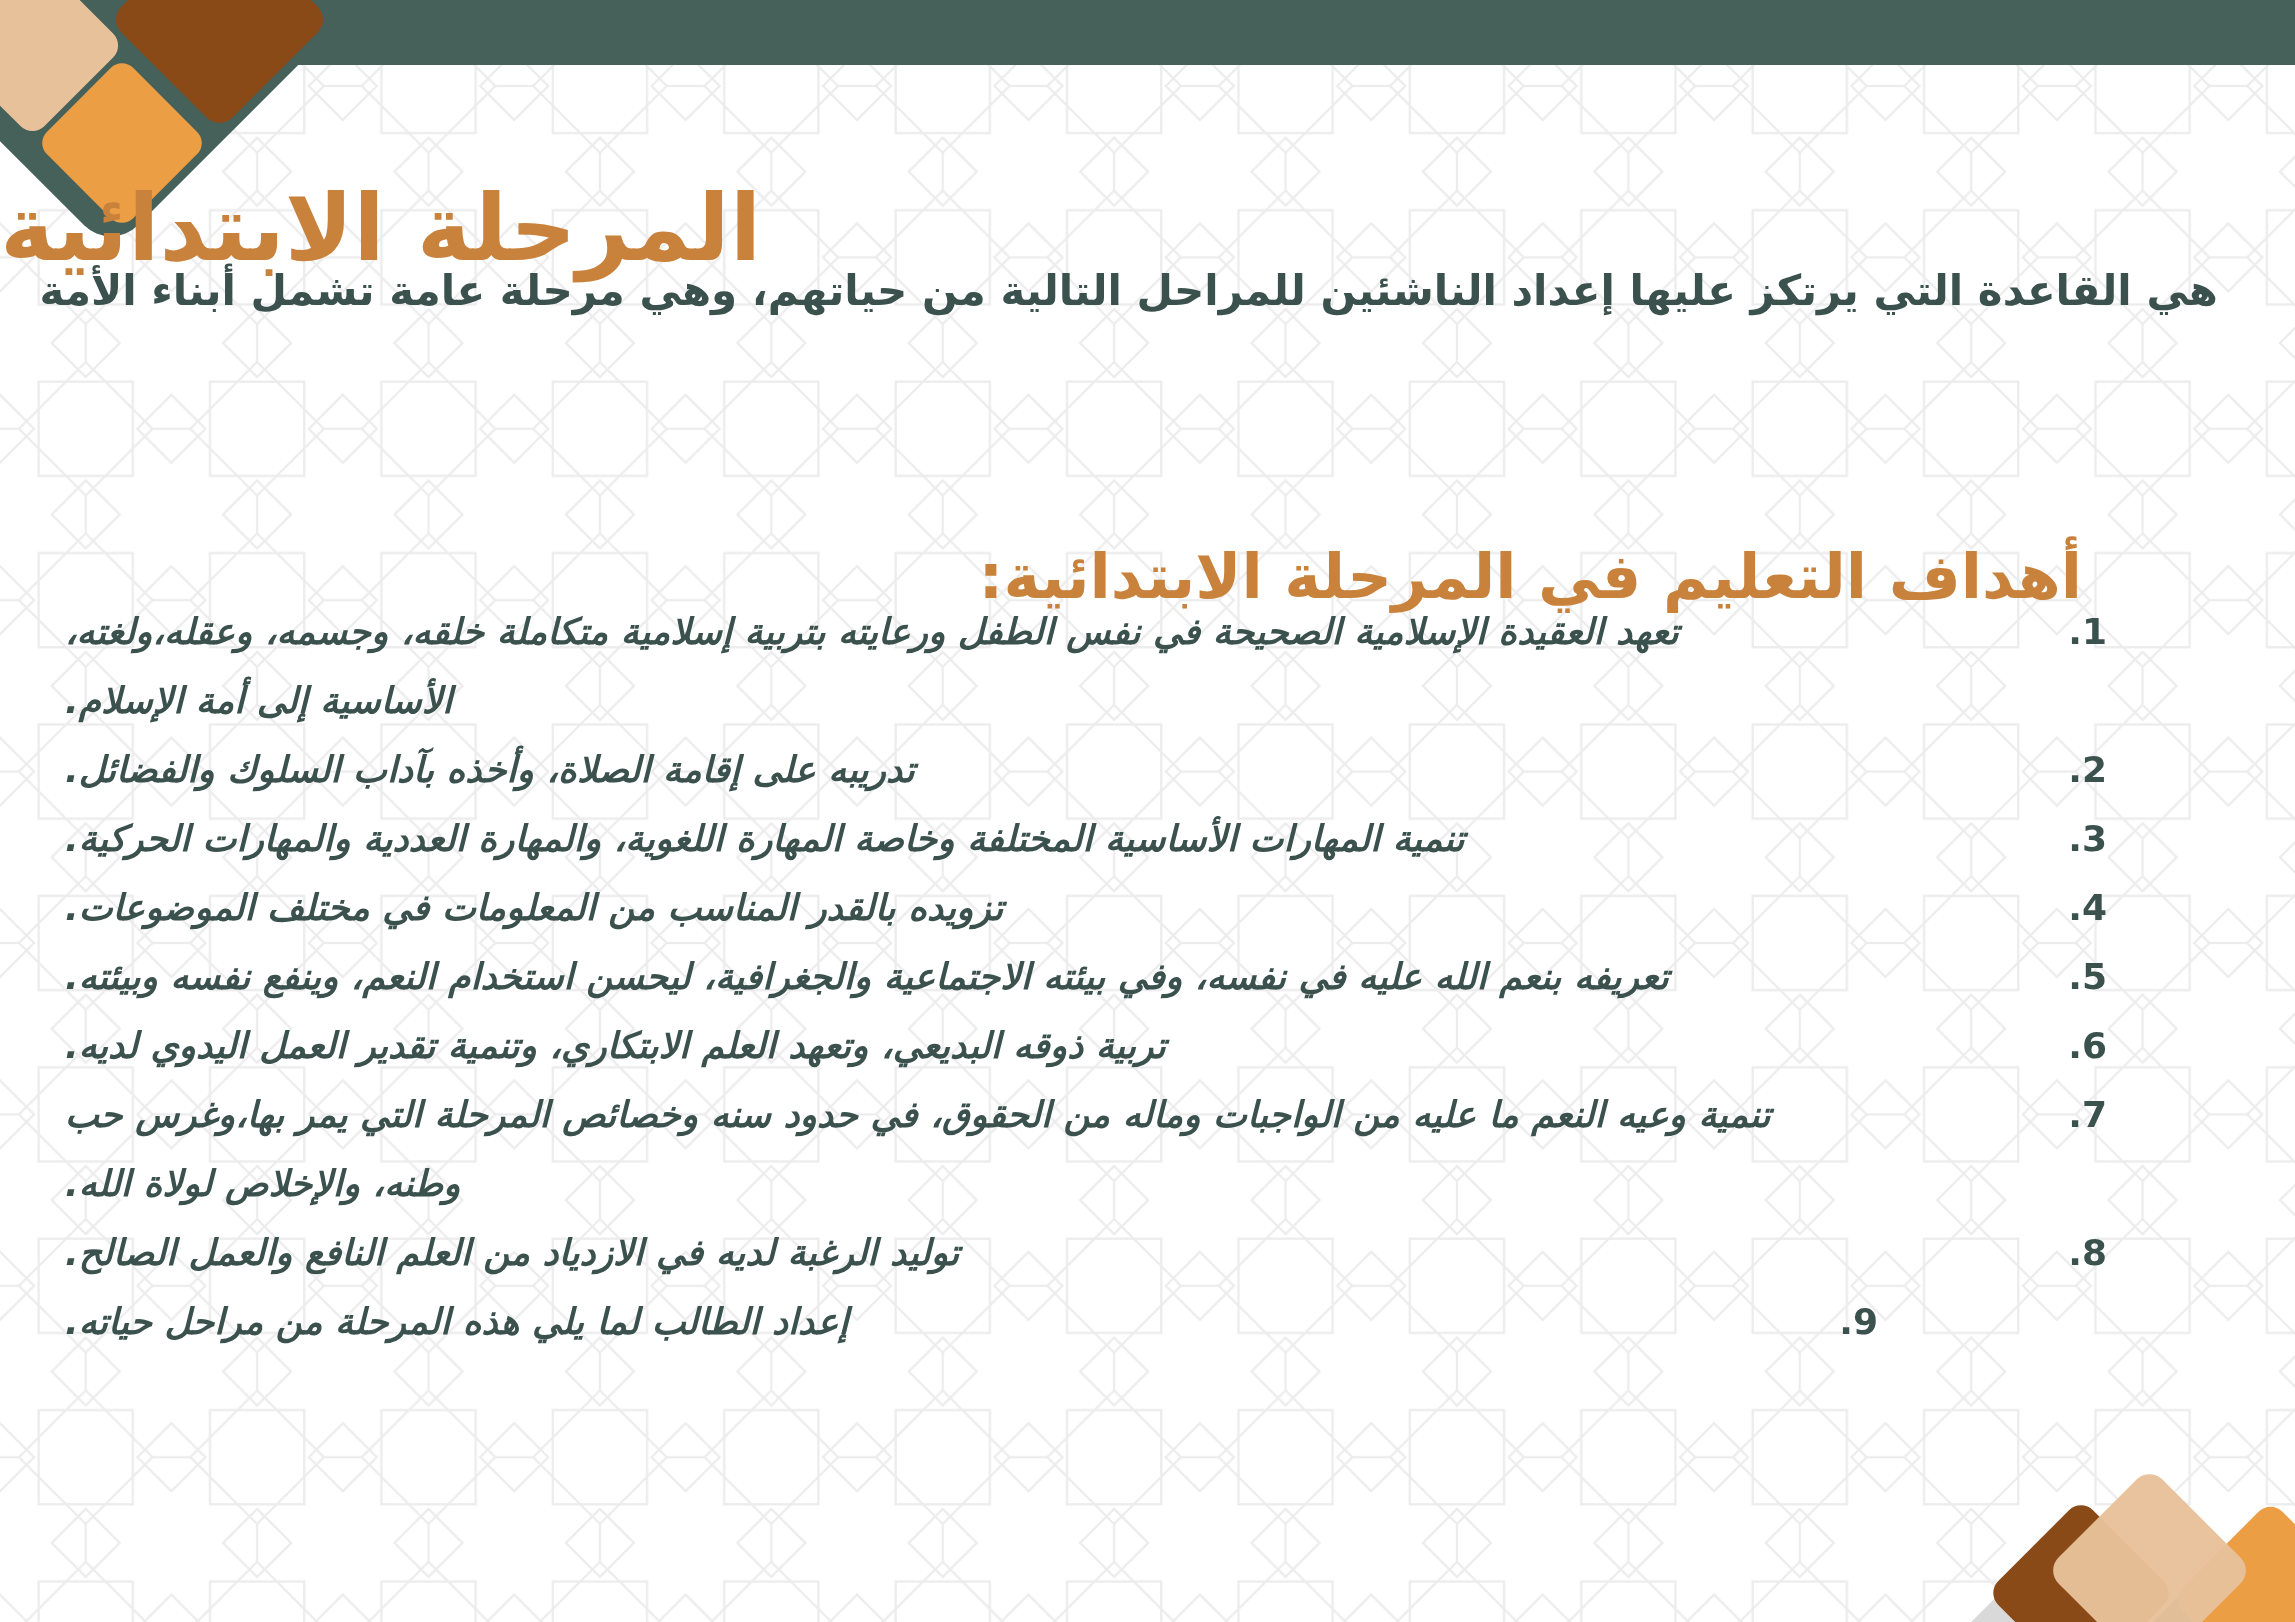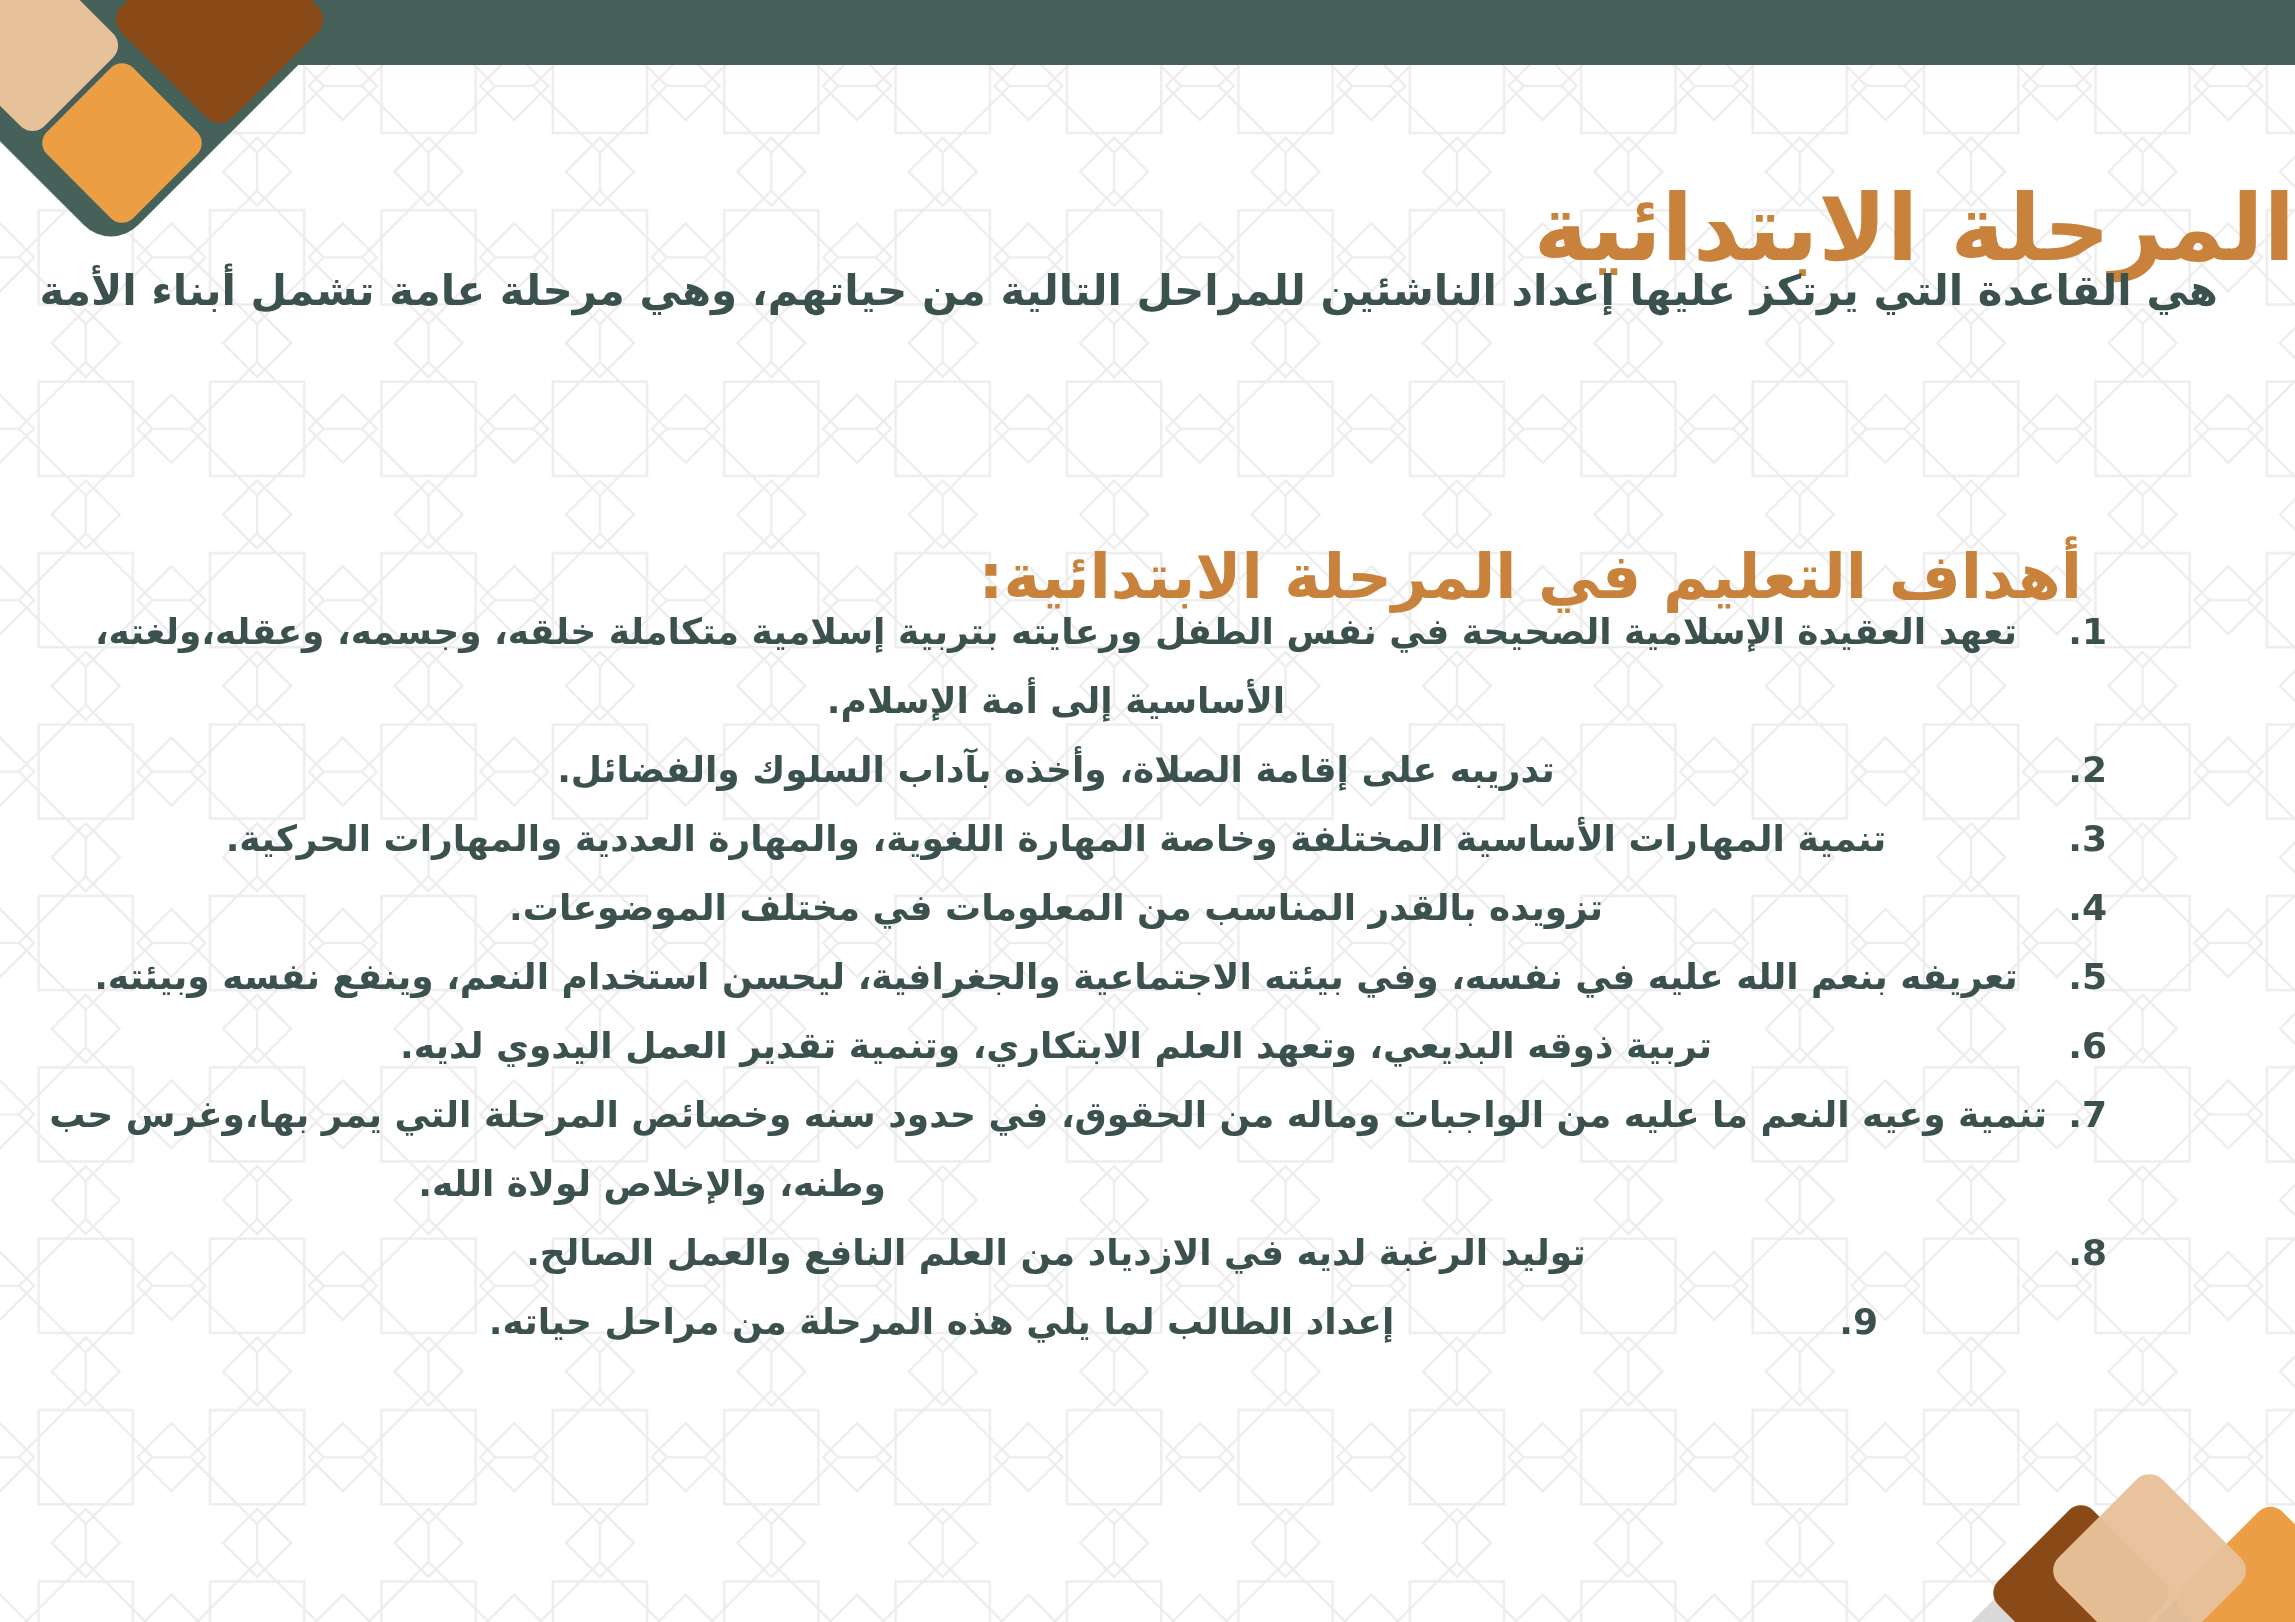--- a/index.html
+++ b/index.html
@@ -24,21 +24,21 @@
   .tl-beige {width:131px;height:131px;left:-33px;top:-19.6px;background:var(--beige);border-radius:17px;}
   .tl-brown {width:157px;height:157px;left:141px;top:-59px;background:var(--brown);border-radius:18.3px;}
   .tl-orange{width:122px;height:122px;left:61px;top:82px;background:var(--orange);border-radius:15.7px;}
   .br-shadow{width:137px;height:137px;left:1986px;top:1567px;background:#D9D9D9;border-radius:17px;}
   .br-brown {width:134px;height:134px;left:2014px;top:1526px;background:var(--brown);border-radius:17px;}
   .br-green {width:131px;height:131px;left:2153px;top:1584px;background:var(--brand);border-radius:17px;}
   .br-orange{width:141px;height:141px;left:2200px;top:1529px;background:var(--orange);border-radius:17px;}
   .br-beige {width:147px;height:147px;left:2076px;top:1497px;background:var(--beige);border-radius:18.3px;opacity:.97;}
   
   .title{
-    position:absolute;top:98px;left:0;width:2295px;text-align:right;
+    position:absolute;top:98px;left:0;width:2295px;text-align:left;
     font-size:92px;line-height:1.5;font-weight:bold;color:var(--accent);
   }
   .intro{
     position:absolute;top:253px;right:77px;left:39px;
     direction:rtl;text-align:right;
     color:var(--ink);font-weight:bold;font-size:42px;line-height:75px;
   }
   .intro .line{white-space:nowrap;margin-left:32px;}
   .subtitle{
     position:absolute;top:486px;right:213px;
@@ -46,21 +46,21 @@
     font-size:62px;line-height:1.3;font-weight:bold;color:var(--accent);
   }
   .objectives{
     position:absolute;top:597px;right:188px;left:65px;
     direction:rtl;color:var(--ink);font-weight:bold;
     font-size:36px;line-height:69px;
   }
   .obj{display:flex;flex-direction:row;}
   .obj .num{flex:0 0 60px;}
   .obj .olines{flex:1 1 auto;min-width:0;}
-  .oline{text-align:center;white-space:nowrap;}
+  .oline{text-align:left;white-space:nowrap;font-style:italic;}
   .oline.cont-left{margin-right:808px;}   
   .obj.obj-indent{margin-right:229px;}     
 </style>
 </head>
 <body>
 
 <svg class="bg-pattern" width="2295" height="1623" xmlns="http://www.w3.org/2000/svg" viewBox="0 0 3508 2480">
   <defs>
     <pattern id="geo" width="262" height="262" patternUnits="userSpaceOnUse">
       <g fill="none" stroke="#ECECEC" stroke-width="3.5">

